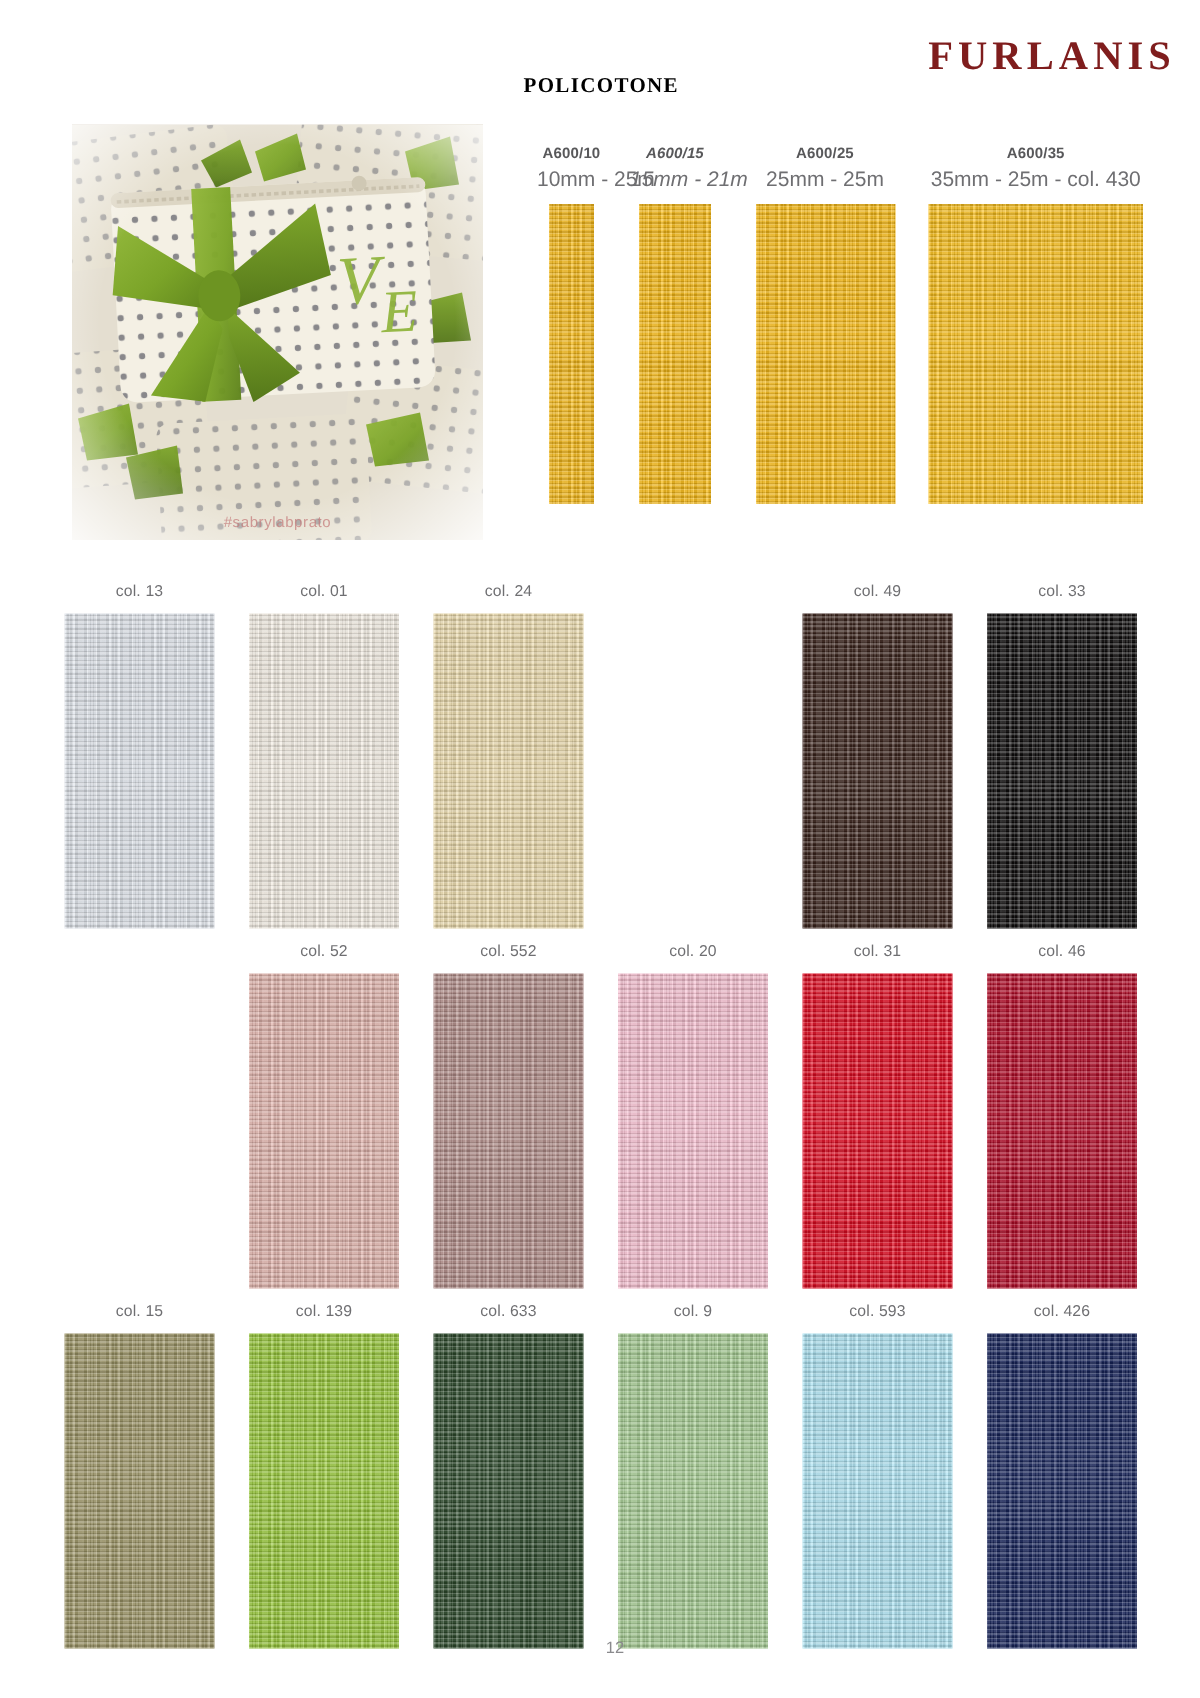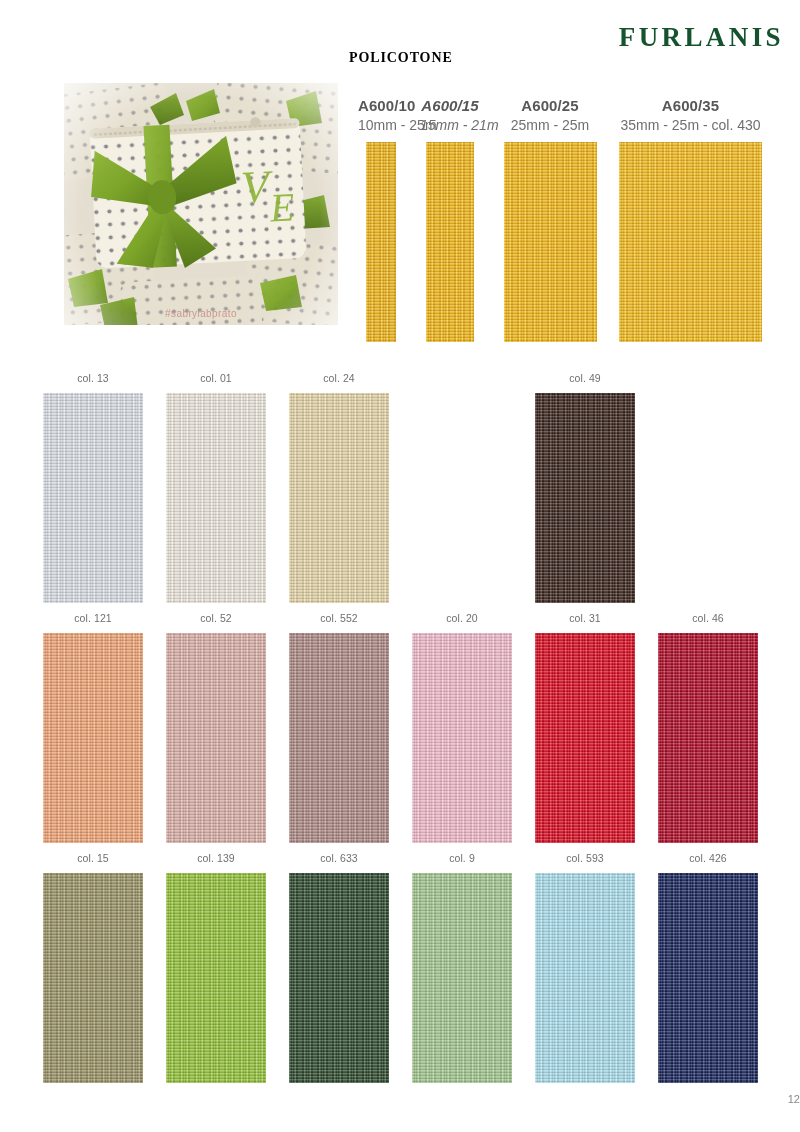--- a/index.html
+++ b/index.html
@@ -19,63 +19,63 @@
   .brand-logo {
     position: absolute;
     left: 604px;
     top: 24px;
     width: 180px;
     text-align: right;
     font-family: "Liberation Serif", serif;
     font-size: 27px;
     font-weight: bold;
     letter-spacing: 3.4px;
-    color: #14532d;
+    color: #7f1d1d;
     line-height: 1;
     white-space: nowrap;
   }
   .section-title {
     position: absolute;
     left: 349px;
     top: 50px;
     font-family: "Liberation Serif", serif;
     font-size: 14px;
     font-weight: bold;
     letter-spacing: 0.9px;
     color: #000000;
   }
 
   
   .photo-frame {
     position: absolute;
-    left: 64px;
+    left: 48px;
     top: 83px;
     width: 274px;
-    height: 242px;
+    height: 277px;
     overflow: hidden;
     background: #e9e6de;
   }
   .photo-canvas { position: absolute; inset: 0; }
   .photo-watermark {
     position: absolute;
     left: 0;
     right: 0;
     bottom: 6px;
     text-align: center;
     font-size: 10px;
     letter-spacing: 0.4px;
     color: rgba(196,120,120,0.72);
   }
 
   
   .widths-area { position: absolute; left: 0; top: 0; width: 800px; height: 360px; }
   .width-item { position: absolute; }
   .width-code {
     text-align: center;
-    font-size: 15px;
+    font-size: 10px;
     font-weight: bold;
     color: #58585a;
     letter-spacing: 0.1px;
     white-space: nowrap;
   }
   .width-spec {
     text-align: center;
     font-size: 14px;
     color: #6f6f72;
     margin-top: 3px;
@@ -117,21 +117,21 @@
     background-image:
       repeating-linear-gradient(90deg,
         rgba(255,255,255,0.10) 0px,
         rgba(255,255,255,0.10) 2px,
         rgba(0,0,0,0.05) 2px,
         rgba(0,0,0,0.05) 5px);
     pointer-events: none;
   }
 
   
-  .swatch-grid { position: absolute; left: 0; top: 370px; width: 668px; }
+  .swatch-grid { position: absolute; left: 0; top: 386px; width: 668px; }
   .swatch-row { position: relative; width: 800px; height: 240px; }
   .swatch-cell {
     position: absolute;
     width: 112px;
     top: 0;
   }
   .swatch-label {
     text-align: center;
     font-size: 10.5px;
     color: #6f6f72;
@@ -146,21 +146,21 @@
     height: 210px;
     overflow: hidden;
   }
 
   
   .page-number {
     position: absolute;
     left: 0;
     right: 0;
     top: 1093px;
-    text-align: right;
+    text-align: center;
     font-size: 11px;
     color: #8a8a8d;
     padding-left: 20px;
   }
 </style>
 </head>
 <body>
 
 <div class="brand-logo">FURLANIS</div>
 <div class="section-title">POLICOTONE</div>
@@ -274,27 +274,27 @@
       <div class="swatch-chip weave" style="background-color:#f2ece2;"></div>
     </div>
     <div class="swatch-cell" style="left:283px;">
       <div class="swatch-label">col. 24</div>
       <div class="swatch-chip weave" style="background-color:#ead9ab;"></div>
     </div>
     <div class="swatch-cell" style="left:529px;">
       <div class="swatch-label">col. 49</div>
       <div class="swatch-chip weave" style="background-color:#3a231c;"></div>
     </div>
+    <div class="swatch-cell" style="left:652px;">
+      <div class="swatch-label">col. 33</div>
+      <div class="swatch-chip weave" style="background-color:#0d0b0b;"></div>
+    </div>
   </div>
 
   <div class="swatch-row">
-    <div class="swatch-cell" style="left:37px;">
-      <div class="swatch-label">col. 121</div>
-      <div class="swatch-chip weave" style="background-color:#f5a878;"></div>
-    </div>
     <div class="swatch-cell" style="left:160px;">
       <div class="swatch-label">col. 52</div>
       <div class="swatch-chip weave" style="background-color:#e0b3ab;"></div>
     </div>
     <div class="swatch-cell" style="left:283px;">
       <div class="swatch-label">col. 552</div>
       <div class="swatch-chip weave" style="background-color:#b08c88;"></div>
     </div>
     <div class="swatch-cell" style="left:406px;">
       <div class="swatch-label">col. 20</div>

